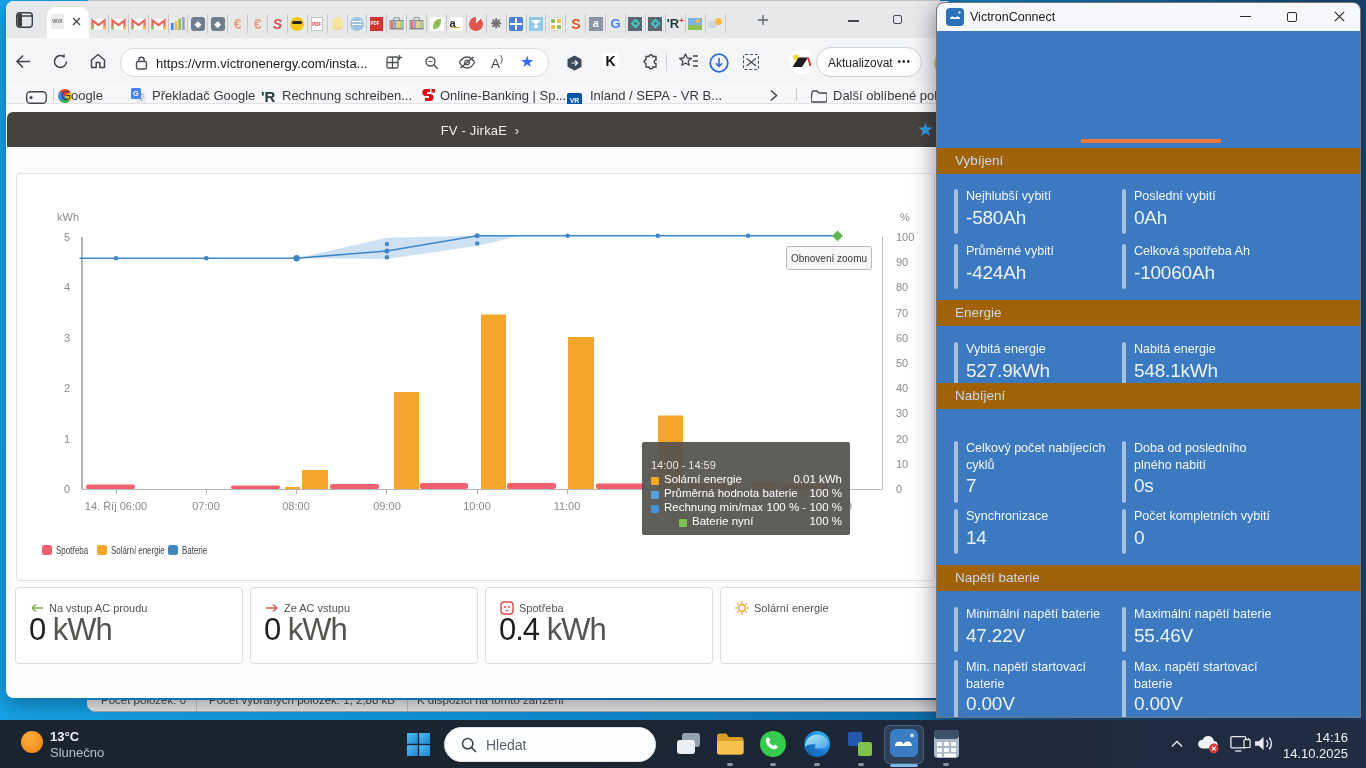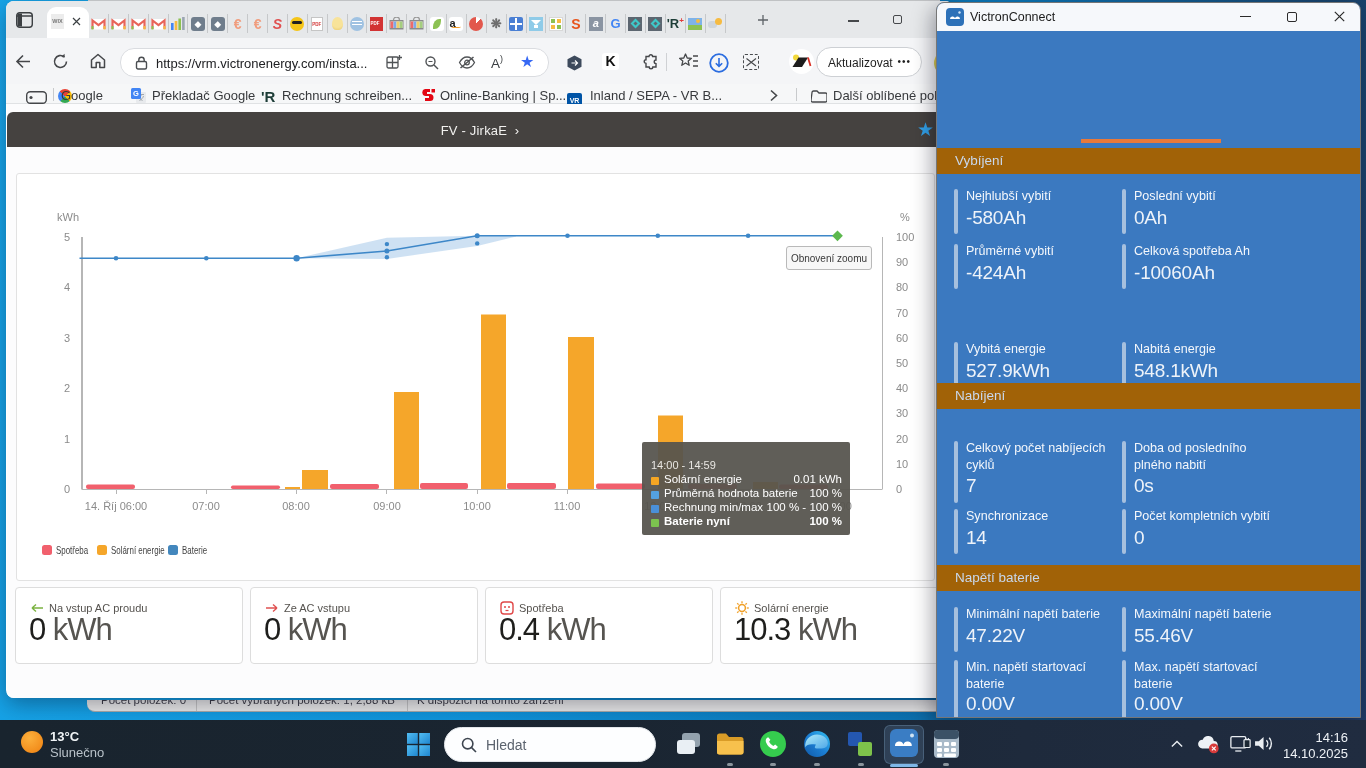--- a/index.html
+++ b/index.html
@@ -500,21 +500,21 @@
         <div class="row" style="top:47px;">
           <i class="sq" style="background:#54a1e0;"></i>
           <span class="lb">Průměrná hodnota baterie</span>
           <span class="vl">100 %</span>
         </div>
         <div class="row" style="top:61px;">
           <i class="sq" style="background:#4a90d9;"></i>
           <span class="lb">Rechnung min/max</span>
           <span class="vl">100 % - 100 %</span>
         </div>
-        <div class="row" style="top:75px;font-weight:bold;">
+        <div class="row" style="top:75px;font-weight:normal;margin-left:28px;">
           <i class="sq" style="background:#7cc24f;"></i>
           <span class="lb">Baterie nyní</span>
           <span class="vl">100 %</span>
         </div>
       </div>
     </div>
     <div class="scard" style="left:9px;">
       <div class="ic"><svg width="16" height="16" viewBox="0 0 16 16">
           <path d="M14 8 H3 M3 8 l4-3.5 M3 8 l4 3.5" stroke="#7cb342" stroke-width="1.4" fill="none"></path>
         </svg></div>
@@ -546,21 +546,20 @@
             <path d="M8 12.8v2"></path>
             <path d="M1.2 8h2"></path>
             <path d="M12.8 8h2"></path>
             <path d="M3.2 3.2l1.4 1.4"></path>
             <path d="M11.4 11.4l1.4 1.4"></path>
             <path d="M3.2 12.8l1.4-1.4"></path>
             <path d="M11.4 4.6l1.4-1.4"></path>
           </g>
         </svg></div>
       <div class="lab">Solární energie</div>
-      <div class="val">10.3<span> kWh</span></div>
     </div>
 </div>
 
 <div id="victron">
   <div id="vtitle">
     <svg class="abs" style="left:9px;top:5px;" width="18" height="18" viewBox="0 0 18 18">
         <rect width="18" height="18" rx="4" fill="#2d71b8"></rect>
         <path d="M4 11 a2.6 2.6 0 0 1 5 -1 a2.6 2.6 0 0 1 5 1 Z" fill="#fff"></path>
         <circle cx="13.5" cy="4.5" r="1.2" fill="#cfe4f5"></circle>
       </svg>
@@ -590,20 +589,23 @@
       <div class="bar" style="height:45px;"></div>
       <div class="lb">Průměrné vybití</div>
       <div class="vv" style="top:20px;">-424Ah</div>
     </div>
   <div class="vitem" style="left:185px;top:238.5px;">
       <div class="bar" style="height:45px;"></div>
       <div class="lb">Celková spotřeba Ah</div>
       <div class="vv" style="top:20px;">-10060Ah</div>
     </div>
 
+  <div class="vband" style="top:297px;">
+      <span>Energie</span>
+    </div>
   <div class="vitem" style="left:17px;top:336.5px;">
       <div class="bar" style="height:45px;"></div>
       <div class="lb">Vybitá energie</div>
       <div class="vv" style="top:20px;">527.9kWh</div>
     </div>
   <div class="vitem" style="left:185px;top:336.5px;">
       <div class="bar" style="height:45px;"></div>
       <div class="lb">Nabitá energie</div>
       <div class="vv" style="top:20px;">548.1kWh</div>
     </div>

